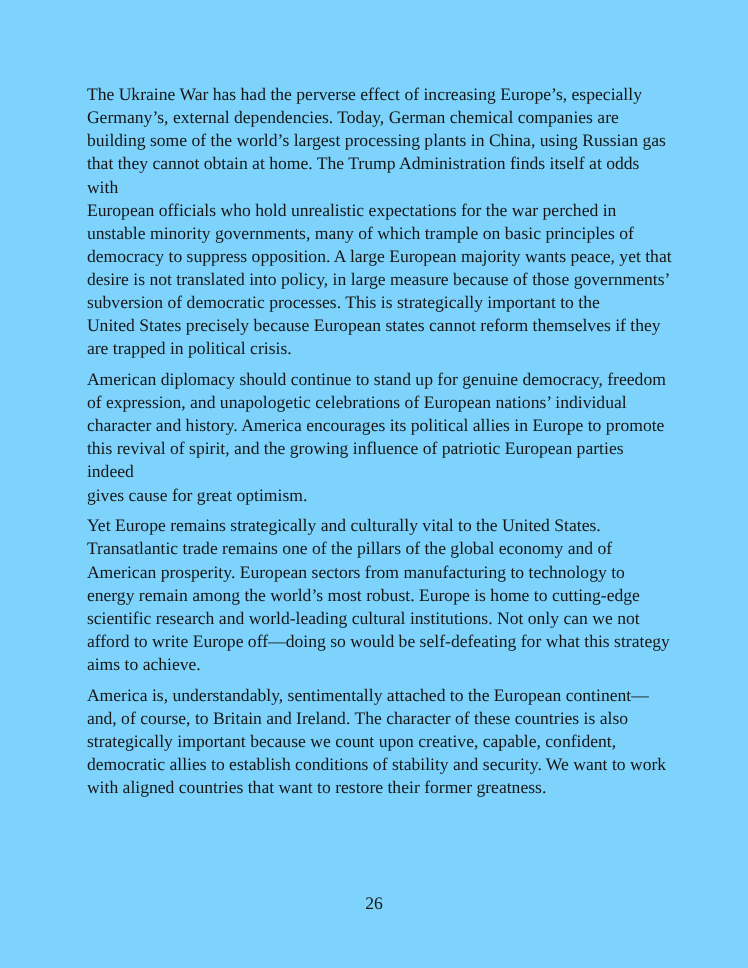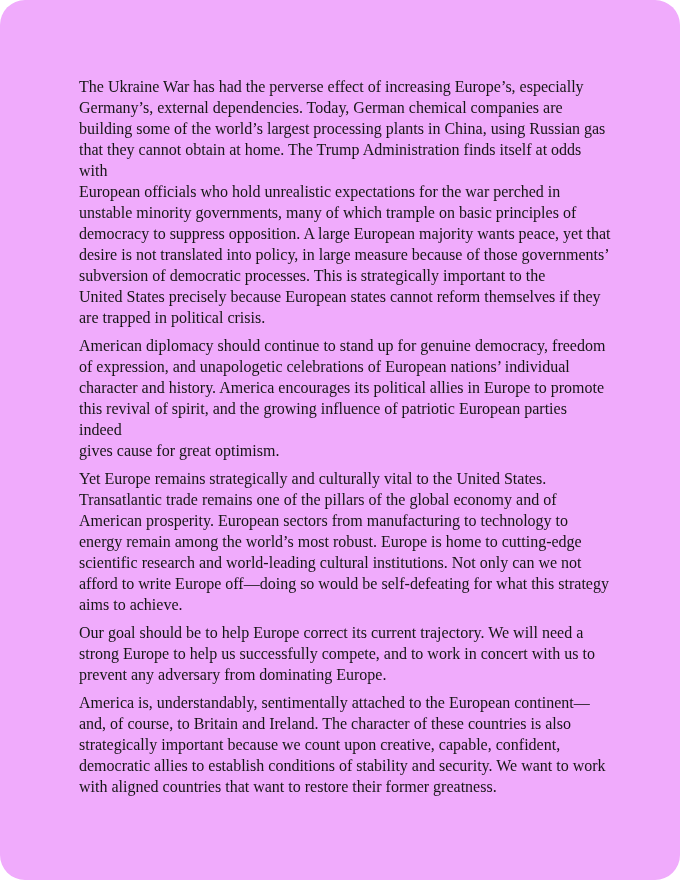--- a/index.html
+++ b/index.html
@@ -4,25 +4,24 @@
 <style>
   html, body {
     margin: 0;
     padding: 0;
     background: #ffffff;
   }
   .page {
     position: relative;
     width: 680px;
     height: 880px;
-    background: #f0abfc;
+    background: #7dd3fc;
     overflow: hidden;
     font-family: "Liberation Serif", "DejaVu Serif", serif;
     color: #161616;
-    border-radius: 25px;
   }
   .text-block {
     position: absolute;
     left: 79px;
     top: 76px;
     width: 534px;
     font-size: 16px;
     line-height: 21px;
     text-align: left;
   }
@@ -61,22 +60,22 @@
 character and history. America encourages its political allies in Europe to promote
 this revival of spirit, and the growing influence of patriotic European parties indeed
 gives cause for great optimism.</p>
     <p>Yet Europe remains strategically and culturally vital to the United States.
 Transatlantic trade remains one of the pillars of the global economy and of
 American prosperity. European sectors from manufacturing to technology to
 energy remain among the world’s most robust. Europe is home to cutting-edge
 scientific research and world-leading cultural institutions. Not only can we not
 afford to write Europe off—doing so would be self-defeating for what this strategy
 aims to achieve.</p>
-    <p>Our goal should be to help Europe correct its current trajectory. We will need a
-strong Europe to help us successfully compete, and to work in concert with us to
-prevent any adversary from dominating Europe.</p>
     <p>America is, understandably, sentimentally attached to the European continent—
 and, of course, to Britain and Ireland. The character of these countries is also
 strategically important because we count upon creative, capable, confident,
 democratic allies to establish conditions of stability and security. We want to work
 with aligned countries that want to restore their former greatness.</p>
   </div>
+  <div class="page-footer">
+    <span>26</span>
+  </div>
 </div>
 
 </body></html>

